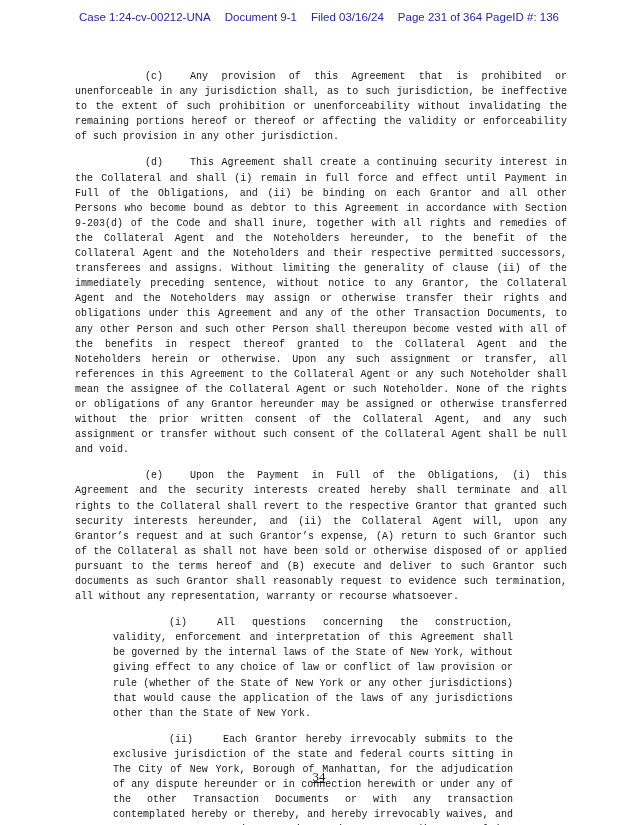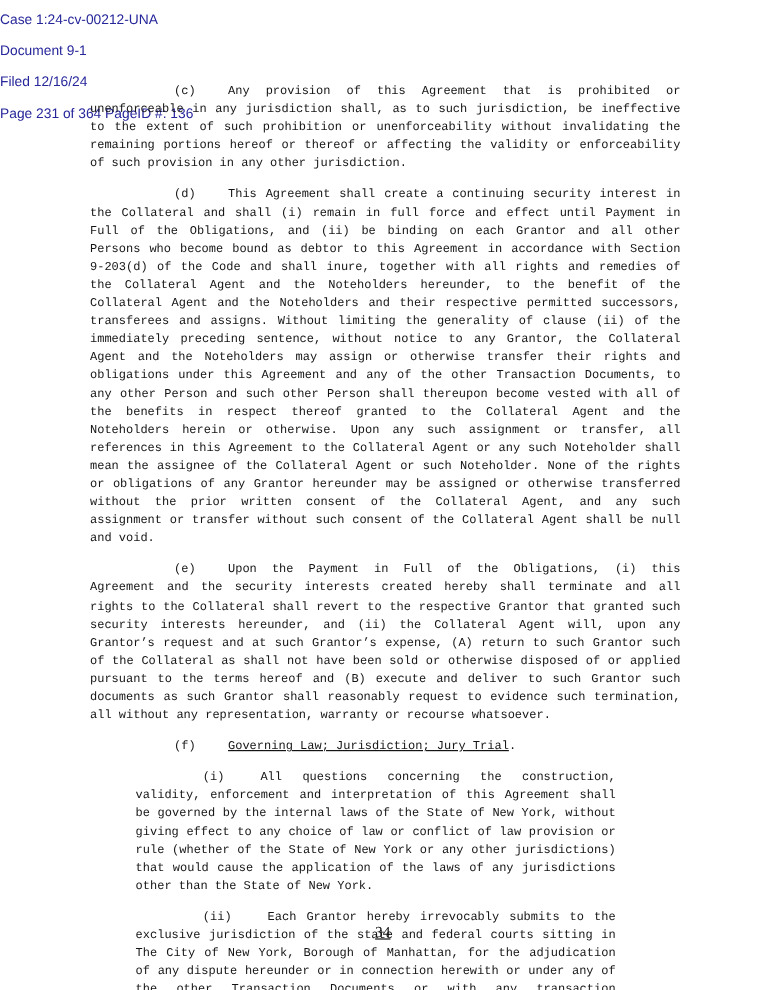--- a/index.html
+++ b/index.html
@@ -13,27 +13,26 @@
     height: 825px;
     background: #ffffff;
     overflow: hidden;
   }
   .case-header {
     position: absolute;
     top: 11px;
     left: 0;
     width: 100%;
     display: flex;
-    justify-content: flex-end;
+    justify-content: center;
     gap: 14px;
     font-family: "Liberation Sans", sans-serif;
     font-size: 11.5px;
     color: #26269b;
     white-space: nowrap;
-    flex-direction: column;
   }
   .content {
     position: absolute;
     left: 75px;
     top: 69px;
     width: 492px;
     font-family: Liberation Mono, monospace;
     font-size: 10px;
     line-height: 15.1px;
     color: #141414;
@@ -71,33 +70,32 @@
   }
 </style>
 </head>
 <body>
 
 <div class="page">
 
   <div class="case-header">
     <span>Case 1:24-cv-00212-UNA</span>
     <span>Document 9-1</span>
-    <span>Filed 12/16/24</span>
+    <span>Filed 03/16/24</span>
     <span>Page 231 of 364 PageID #: 136</span>
   </div>
 
   <div class="content">
 
     <p class="para"><span>(c)</span><span class="tab"></span><span>Any provision of this Agreement that is prohibited or unenforceable in any jurisdiction shall, as to such jurisdiction, be ineffective to the extent of such prohibition or unenforceability without invalidating the remaining portions hereof or thereof or affecting the validity or enforceability of such provision in any other jurisdiction.</span></p>
 
     <p class="para"><span>(d)</span><span class="tab"></span><span>This Agreement shall create a continuing security interest in the Collateral and shall (i) remain in full force and effect until Payment in Full of the Obligations, and (ii) be binding on each Grantor and all other Persons who become bound as debtor to this Agreement in accordance with Section 9-203(d) of the Code and shall inure, together with all rights and remedies of the Collateral Agent and the Noteholders hereunder, to the benefit of the Collateral Agent and the Noteholders and their respective permitted successors, transferees and assigns. Without limiting the generality of clause (ii) of the immediately preceding sentence, without notice to any Grantor, the Collateral Agent and the Noteholders may assign or otherwise transfer their rights and obligations under this Agreement and any of the other Transaction Documents, to any other Person and such other Person shall thereupon become vested with all of the benefits in respect thereof granted to the Collateral Agent and the Noteholders herein or otherwise. Upon any such assignment or transfer, all references in this Agreement to the Collateral Agent or any such Noteholder shall mean the assignee of the Collateral Agent or such Noteholder. None of the rights or obligations of any Grantor hereunder may be assigned or otherwise transferred without the prior written consent of the Collateral Agent, and any such assignment or transfer without such consent of the Collateral Agent shall be null and void.</span></p>
 
     <p class="para"><span>(e)</span><span class="tab"></span><span>Upon the Payment in Full of the Obligations, (i) this Agreement and the security interests created hereby shall terminate and all rights to the Collateral shall revert to the respective Grantor that granted such security interests hereunder, and (ii) the Collateral Agent will, upon any Grantor’s request and at such Grantor’s expense, (A) return to such Grantor such of the Collateral as shall not have been sold or otherwise disposed of or applied pursuant to the terms hereof and (B) execute and deliver to such Grantor such documents as such Grantor shall reasonably request to evidence such termination, all without any representation, warranty or recourse whatsoever.</span></p>
 
-    <p class="para"><span>(f)</span><span class="tab"></span><span class="heading-underline">Governing Law; Jurisdiction; Jury Trial</span><span>.</span></p>
 
     <p class="para sub"><span>(i)</span><span class="tab"></span><span>All questions concerning the construction, validity, enforcement and interpretation of this Agreement shall be governed by the internal laws of the State of New York, without giving effect to any choice of law or conflict of law provision or rule (whether of the State of New York or any other jurisdictions) that would cause the application of the laws of any jurisdictions other than the State of New York.</span></p>
 
     <p class="para sub"><span>(ii)</span><span class="tab"></span><span>Each Grantor hereby irrevocably submits to the exclusive jurisdiction of the state and federal courts sitting in The City of New York, Borough of Manhattan, for the adjudication of any dispute hereunder or in connection herewith or under any of the other Transaction Documents or with any transaction contemplated hereby or thereby, and hereby irrevocably waives, and agrees not to assert in any suit, action or proceeding, any claim, defense or objection that it is not personally subject to the jurisdiction of any such court, that such suit, action or proceeding is brought in an inconvenient forum or that the venue of such suit, action or proceeding is improper. Each</span></p>
 
   </div>
 
   <div class="page-number">34</div>
 
 </div>

